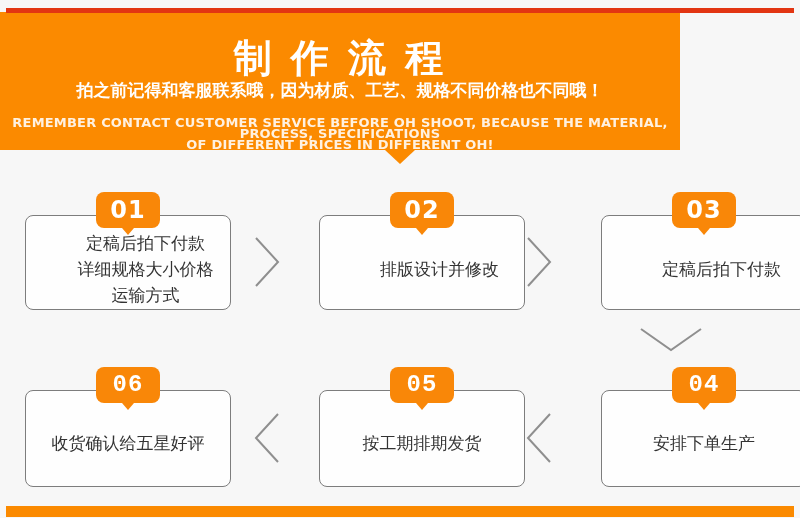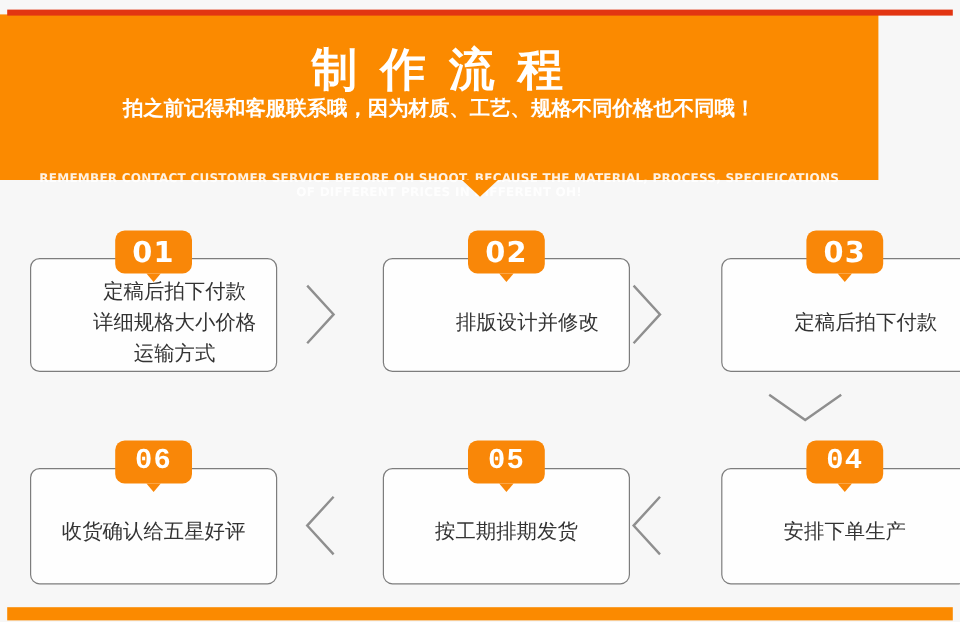--- a/index.html
+++ b/index.html
@@ -1,29 +1,29 @@
 <!DOCTYPE html>
 <html><head>
 <meta charset="utf-8">
 <style>
   html,body{margin:0;padding:0;}
   body{font-family:"DejaVu Sans","Liberation Sans",sans-serif;background:#f7f7f7;}
   #stage{position:relative;width:800px;height:518px;background:#f7f7f7;overflow:hidden;}
 
   
-  .header{position:absolute;left:0;top:12px;width:732px;height:138px;background:#fb8a00;}
+  .header{position:absolute;left:0;top:12px;width:680px;height:138px;background:#fb8a00;}
   .top-accent-bar{position:absolute;left:6px;right:6px;top:8px;height:5px;background:#e23512;}
   .header-pointer{position:absolute;top:150px;left:50%;margin-left:-15px;width:0;height:0;
     border-left:15px solid transparent;border-right:15px solid transparent;border-top:14px solid #fb8a00;}
   .title{position:absolute;left:0;top:21px;width:100%;text-align:center;color:#ffffff;
     font-size:38px;font-weight:bold;letter-spacing:3px;}
   .subtitle{position:absolute;left:0;top:67px;width:100%;text-align:center;color:#ffffff;
     font-size:17px;font-weight:bold;letter-spacing:0px;}
   .subtitle-en{position:absolute;left:0;top:105px;width:100%;text-align:center;
-    color:rgba(255,255,255,0.88);font-size:10px;font-weight:bold;line-height:11px;letter-spacing:0.2px;margin-top:27px;}
+    color:rgba(255,255,255,0.88);font-size:13px;font-weight:bold;line-height:11px;letter-spacing:0.2px;}
 
   
   .step-box{position:absolute;width:206px;background:#fefefe;border:1.5px solid #7d7d7d;border-radius:8px;
     box-sizing:border-box;display:flex;flex-direction:column;justify-content:center;align-items:center;}
   .row1{top:215px;height:95px;padding-left:35px;}
   .row2{top:390px;height:97px;font-family:Liberation Mono, monospace;}
   .pos-a{left:25px;}
   .pos-b{left:303px;margin-left:16px;}
   .pos-c{left:601px;}
   .step-text{color:#333333;font-size:17px;line-height:26px;text-align:center;padding-top:12px;}

